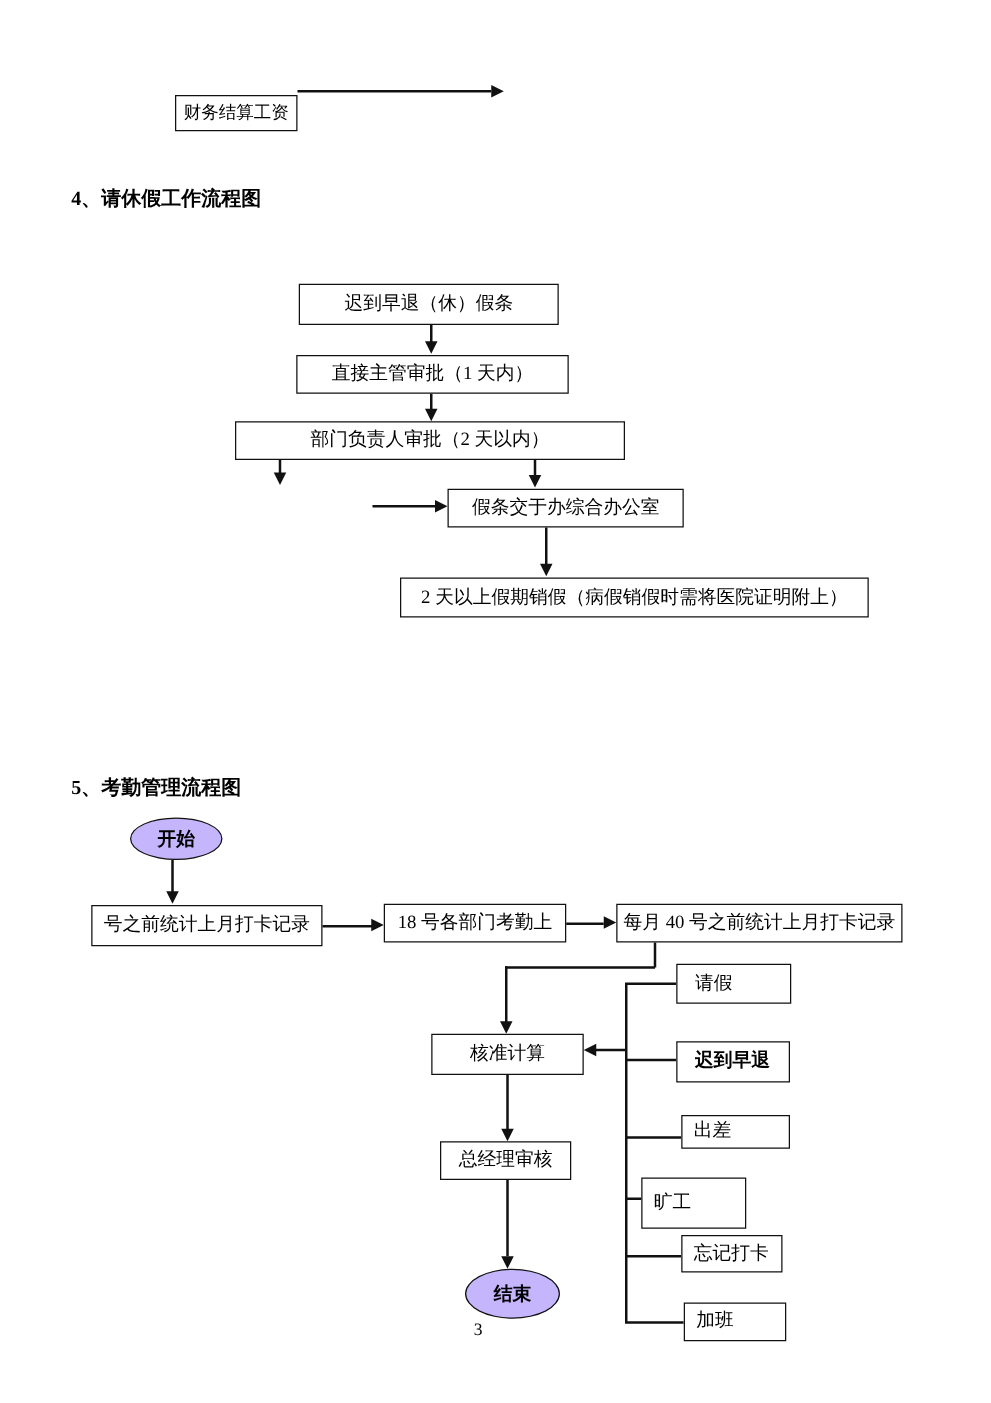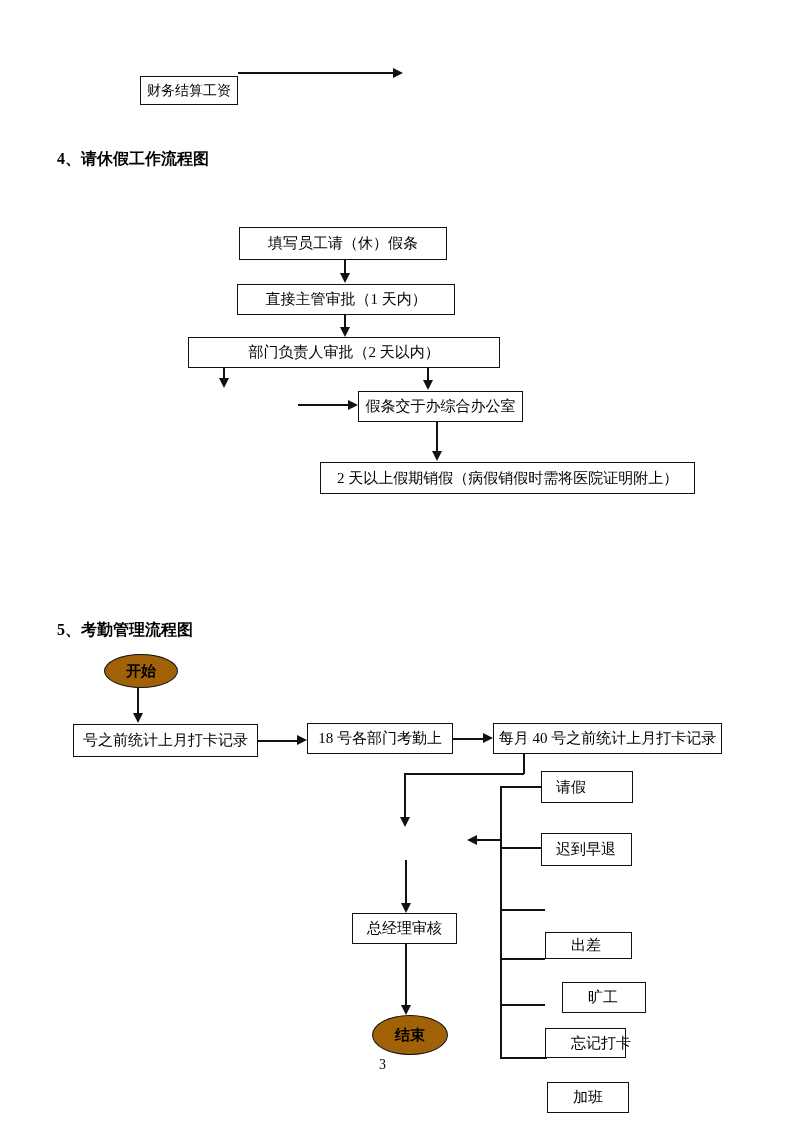--- a/index.html
+++ b/index.html
@@ -15,26 +15,26 @@
     position:absolute;
     border:1.5px solid #111;
     background:#fff;
     display:flex;align-items:center;justify-content:center;
     font-size:15px;line-height:1.1;
     white-space:nowrap;
     box-sizing:border-box;
   }
   .box.left{justify-content:flex-start;}
   .box.pad-lg{padding-left:14px;}
-  .box.pad-sm{padding-left:25px;margin-top:40px;}
+  .box.pad-sm{padding-left:9px;}
   .ellipse{
     position:absolute;
     border:1.5px solid #111;
     border-radius:50%;
-    background:#a16207;
+    background:#c4b5fd;
     display:flex;align-items:center;justify-content:center;
     font-size:15px;font-weight:bold;
     box-sizing:border-box;
   }
   .vline{position:absolute;width:1.5px;background:#111;}
   .hline{position:absolute;height:1.5px;background:#111;}
   .ah-down{position:absolute;width:0;height:0;
     border-left:5px solid transparent;border-right:5px solid transparent;
     border-top:10px solid #111;}
   .ah-right{position:absolute;width:0;height:0;
@@ -54,38 +54,38 @@
 <body>
 
 <div id="page">
 
   <div class="box" style="left:140px;top:65px;width:98px;height:29px;font-size:14px;margin-top:11px;">财务结算工资</div>
   <div class="hline" style="left:238px;top:72px;width:155px;"></div>
   <div class="ah-right" style="left:393px;top:68px;"></div>
 
   <div class="heading" style="left:57px;top:149px;">4、请休假工作流程图</div>
 
-  <div class="box" style="left:239px;top:227px;width:208px;height:33px;">填写员工请（休）假条</div>
+  <div class="box" style="left:239px;top:227px;width:208px;height:33px;">迟到早退（休）假条</div>
   <div class="vline" style="left:344px;top:260px;height:14px;"></div>
   <div class="ah-down" style="left:340px;top:273px;"></div>
 
   <div class="box" style="left:237px;top:284px;width:218px;height:31px;">直接主管审批（1 天内）</div>
   <div class="vline" style="left:344px;top:315px;height:13px;"></div>
   <div class="ah-down" style="left:340px;top:327px;"></div>
 
   <div class="box" style="left:188px;top:337px;width:312px;height:31px;">部门负责人审批（2 天以内）</div>
   <div class="vline" style="left:223px;top:368px;height:11px;"></div>
   <div class="ah-down" style="left:219px;top:378px;"></div>
   <div class="vline" style="left:427px;top:368px;height:13px;"></div>
   <div class="ah-down" style="left:423px;top:380px;"></div>
 
   <div class="hline" style="left:298px;top:404px;width:50px;"></div>
   <div class="ah-right" style="left:348px;top:400px;"></div>
 
-  <div class="box" style="left:358px;top:391px;width:165px;height:31px;text-align:right;">假条交于办综合办公室</div>
+  <div class="box" style="left:358px;top:391px;width:189px;height:31px;text-align:right;">假条交于办综合办公室</div>
   <div class="vline" style="left:436px;top:422px;height:30px;"></div>
   <div class="ah-down" style="left:432px;top:451px;"></div>
 
   <div class="box" style="left:320px;top:462px;width:375px;height:32px;text-align:right;">2 天以上假期销假（病假销假时需将医院证明附上）</div>
 
   <div class="heading" style="left:57px;top:620px;">5、考勤管理流程图</div>
 
   <div class="ellipse" style="left:104px;top:654px;width:74px;height:34px;">开始</div>
   <div class="vline" style="left:137px;top:688px;height:26px;"></div>
   <div class="ah-down" style="left:133px;top:713px;"></div>
@@ -98,20 +98,21 @@
   <div class="hline" style="left:453px;top:738px;width:30px;"></div>
   <div class="ah-right" style="left:483px;top:733px;"></div>
 
   <div class="box" style="left:493px;top:723px;width:229px;height:31px;">每月 40 号之前统计上月打卡记录</div>
 
   <div class="vline" style="left:523px;top:754px;height:20px;"></div>
   <div class="hline" style="left:404px;top:773px;width:120px;"></div>
   <div class="vline" style="left:404px;top:773px;height:45px;"></div>
   <div class="ah-down" style="left:400px;top:817px;"></div>
 
+  <div class="box" style="left:345px;top:827px;width:122px;height:33px;">核准计算</div>
 
   <div class="hline" style="left:476px;top:839px;width:25px;"></div>
   <div class="ah-left" style="left:467px;top:835px;"></div>
 
   <div class="vline" style="left:405px;top:860px;height:44px;"></div>
   <div class="ah-down" style="left:401px;top:903px;"></div>
 
   <div class="box" style="left:352px;top:913px;width:105px;height:31px;">总经理审核</div>
   <div class="vline" style="left:405px;top:944px;height:61px;"></div>
   <div class="ah-down" style="left:401px;top:1005px;"></div>
@@ -120,21 +121,21 @@
 
   <div class="vline" style="left:500px;top:787px;height:271px;"></div>
   <div class="hline" style="left:500px;top:786px;width:41px;"></div>
   <div class="hline" style="left:500px;top:847px;width:41px;"></div>
   <div class="hline" style="left:500px;top:909px;width:45px;"></div>
   <div class="hline" style="left:500px;top:958px;width:45px;"></div>
   <div class="hline" style="left:500px;top:1004px;width:45px;"></div>
   <div class="hline" style="left:500px;top:1057px;width:47px;"></div>
 
   <div class="box left pad-lg" style="left:541px;top:771px;width:92px;height:32px;">请假</div>
-  <div class="box left pad-lg" style="left:541px;top:833px;width:91px;height:33px;">迟到早退</div>
+  <div class="box left pad-lg" style="left:541px;top:833px;width:91px;height:33px;font-weight:bold;">迟到早退</div>
   <div class="box left pad-sm" style="left:545px;top:892px;width:87px;height:27px;">出差</div>
-  <div class="box left pad-sm" style="left:562px;top:942px;width:84px;height:31px;">旷工</div>
+  <div class="box left pad-sm" style="left:513px;top:942px;width:84px;height:41px;">旷工</div>
   <div class="box left pad-sm" style="left:545px;top:988px;width:81px;height:30px;">忘记打卡</div>
   <div class="box left pad-sm" style="left:547px;top:1042px;width:82px;height:31px;">加班</div>
 
   <div class="pagenum" style="left:379px;top:1057px;">3</div>
 
 </div>
 
 </body></html>

